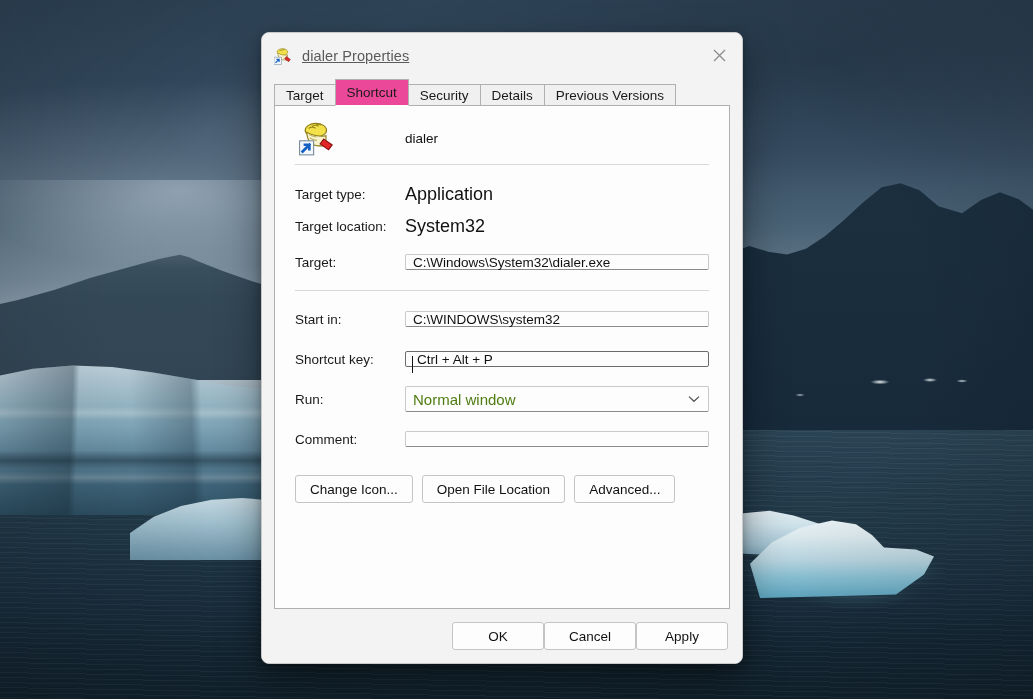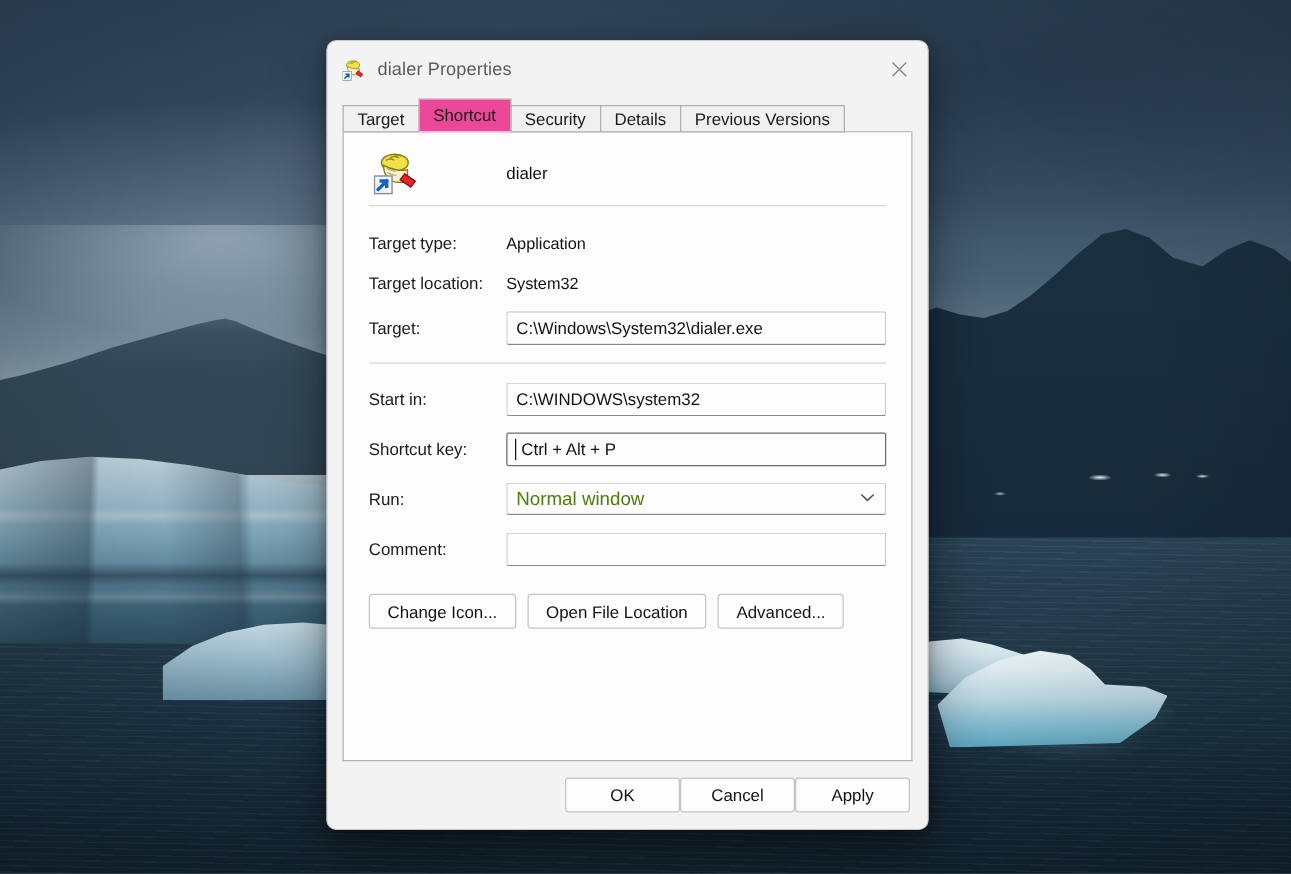--- a/index.html
+++ b/index.html
@@ -177,20 +177,21 @@
     padding-left: 12px;
     background: #f3f3f3;
     position: relative;
   }
   .title-icon { width: 18px; height: 18px; flex: 0 0 18px; position: relative; }
   .title-text {
     margin-left: 10px;
     font-size: 14.5px;
     color: #5b5b5b;
     letter-spacing: .1px;
+    text-decoration: underline;
   }
   .close-btn {
     position: absolute;
     right: 0; top: 0;
     width: 46px; height: 45px;
     display: flex; align-items: center; justify-content: center;
     cursor: default;
   }
   .close-btn svg { display:block; }
 
@@ -275,27 +276,27 @@
   }
   .row.static { height: 32px; }
   .lbl {
     width: 112px;
     flex: 0 0 112px;
     font-size: 13.5px;
     color: #1a1a1a;
     padding-left: 2px;
   }
   .val {
-    font-size: 13px;
+    font-size: 18px;
     color: #111;
   }
 
   .field {
     flex: 1 1 auto;
-    height: 27px;
+    height: 16px;
     background: #fdfdfd;
     border: 1px solid #c9c9c9;
     border-bottom: 1px solid #8a8a8a;
     border-radius: 2px;
     display: flex;
     align-items: center;
     padding: 0 7px;
     font-size: 13.5px;
     color: #111;
     margin-right: 2px;

